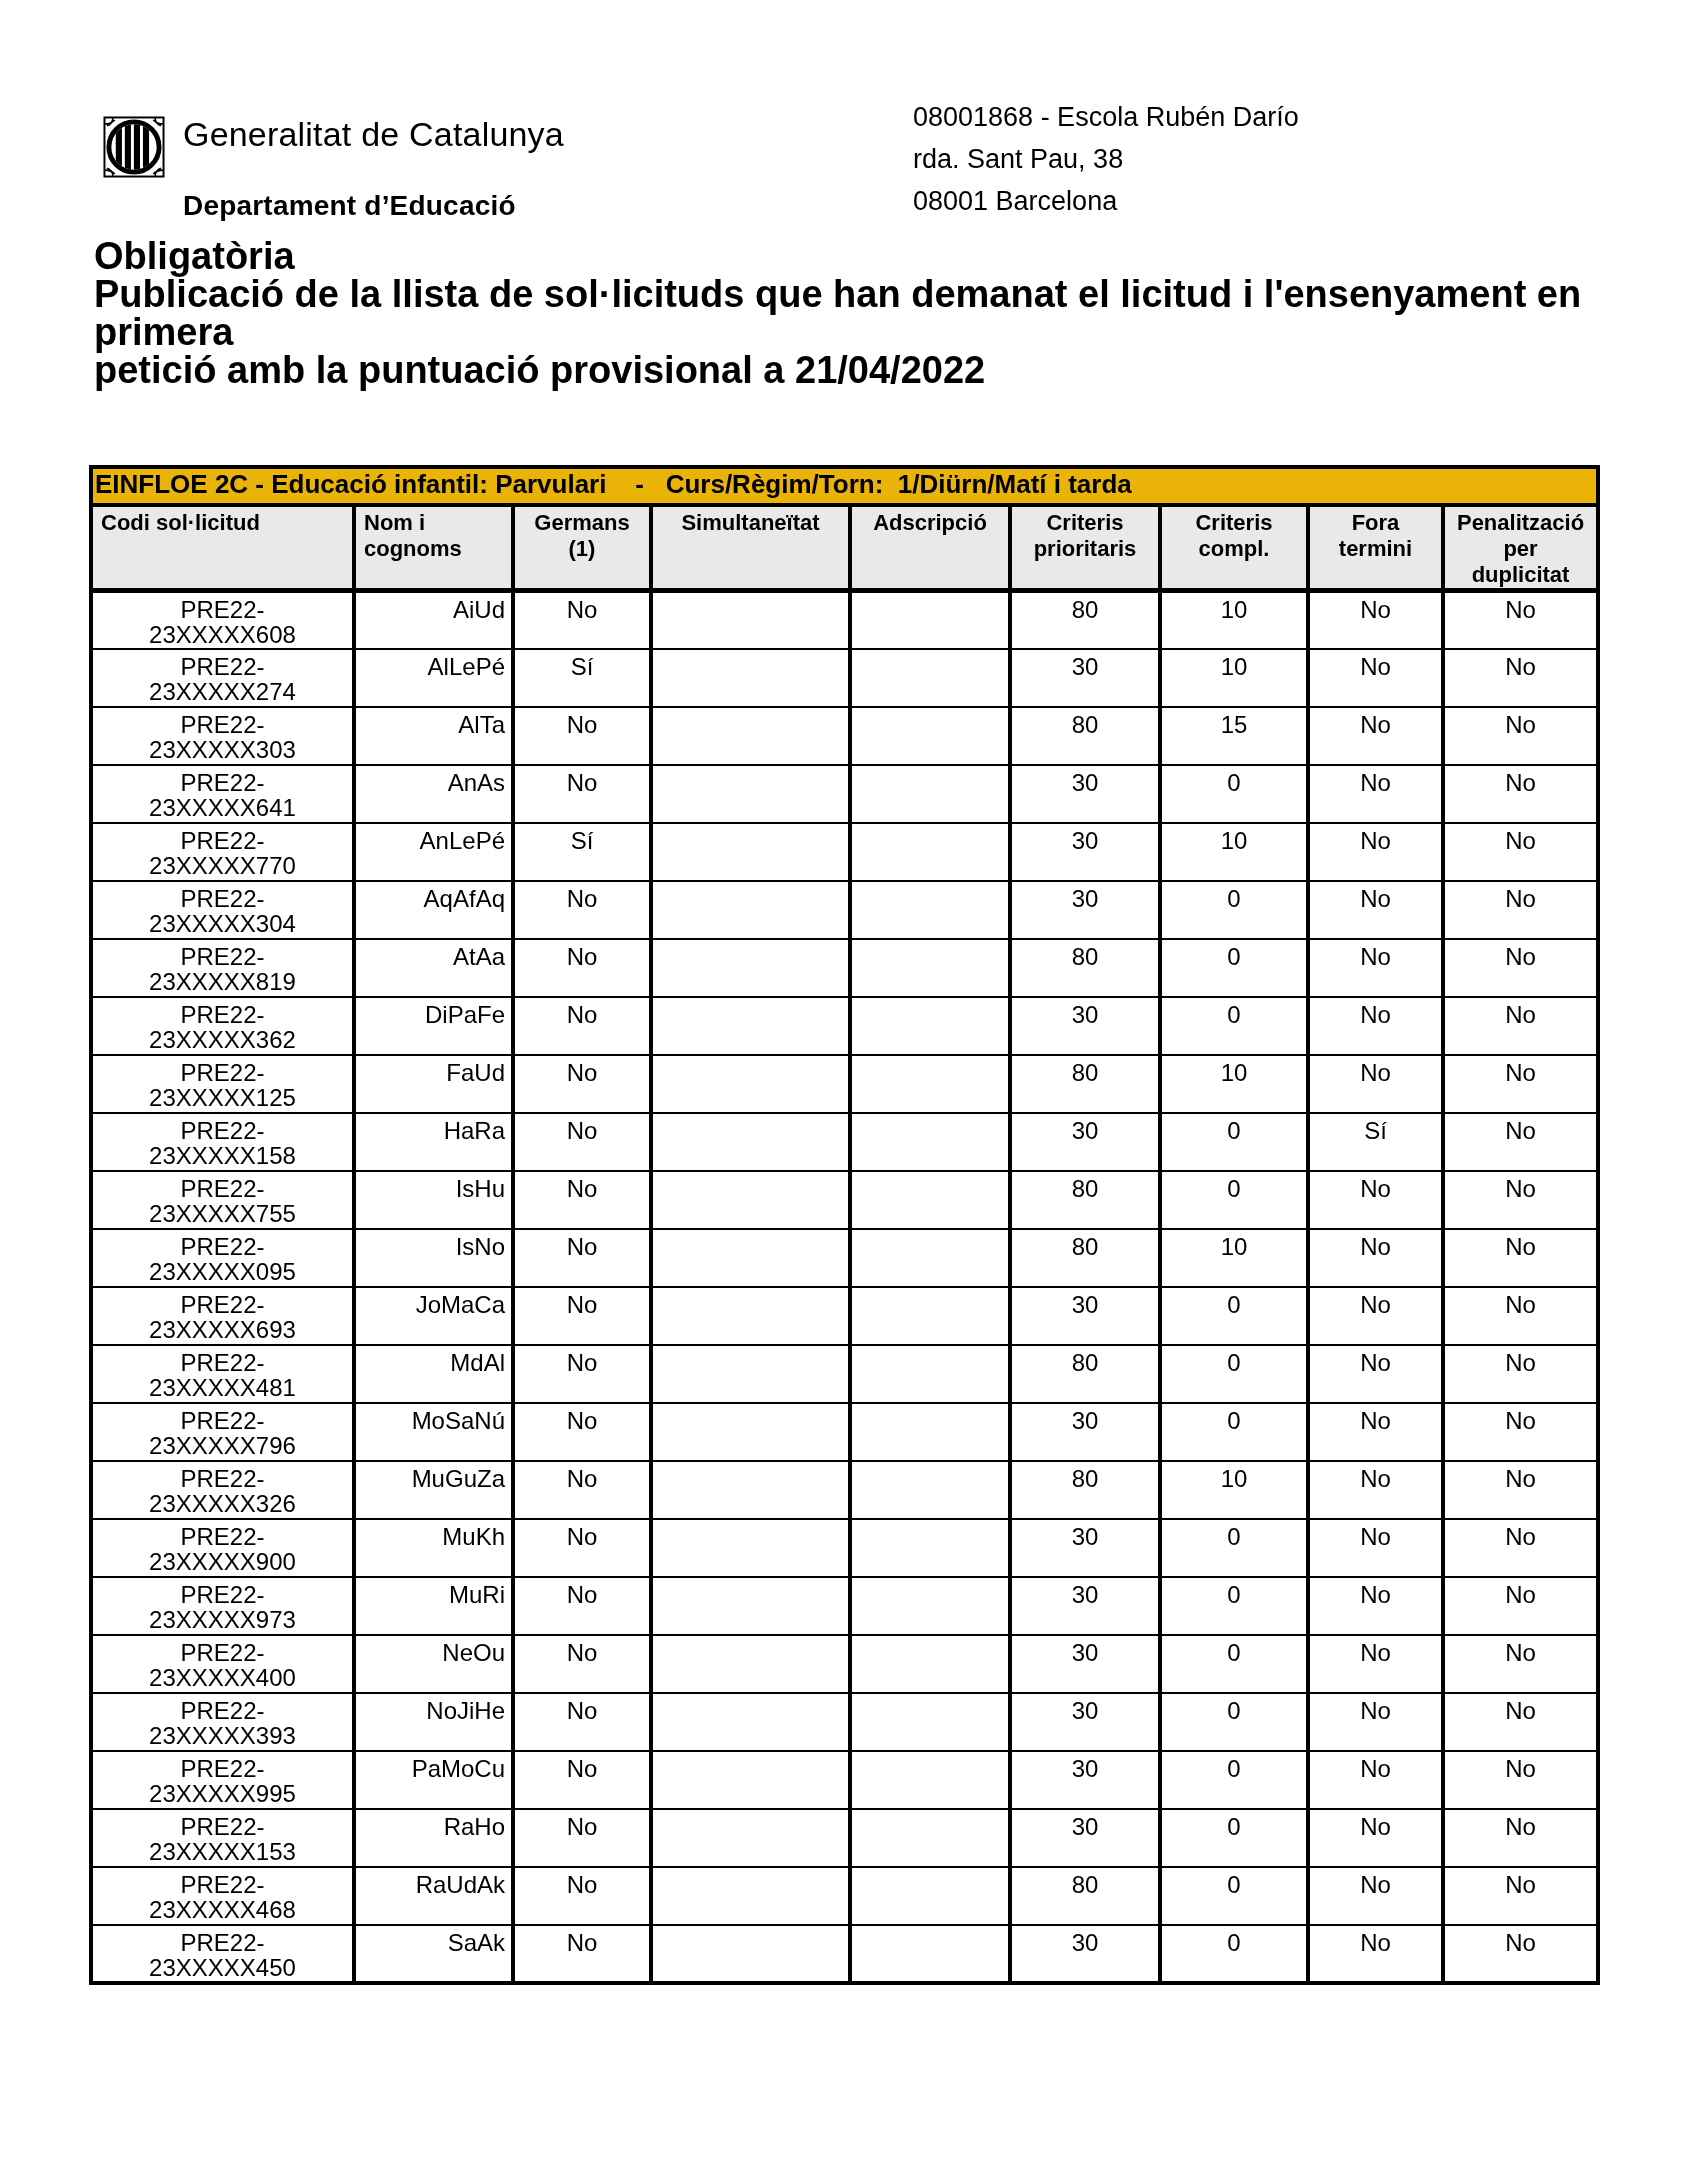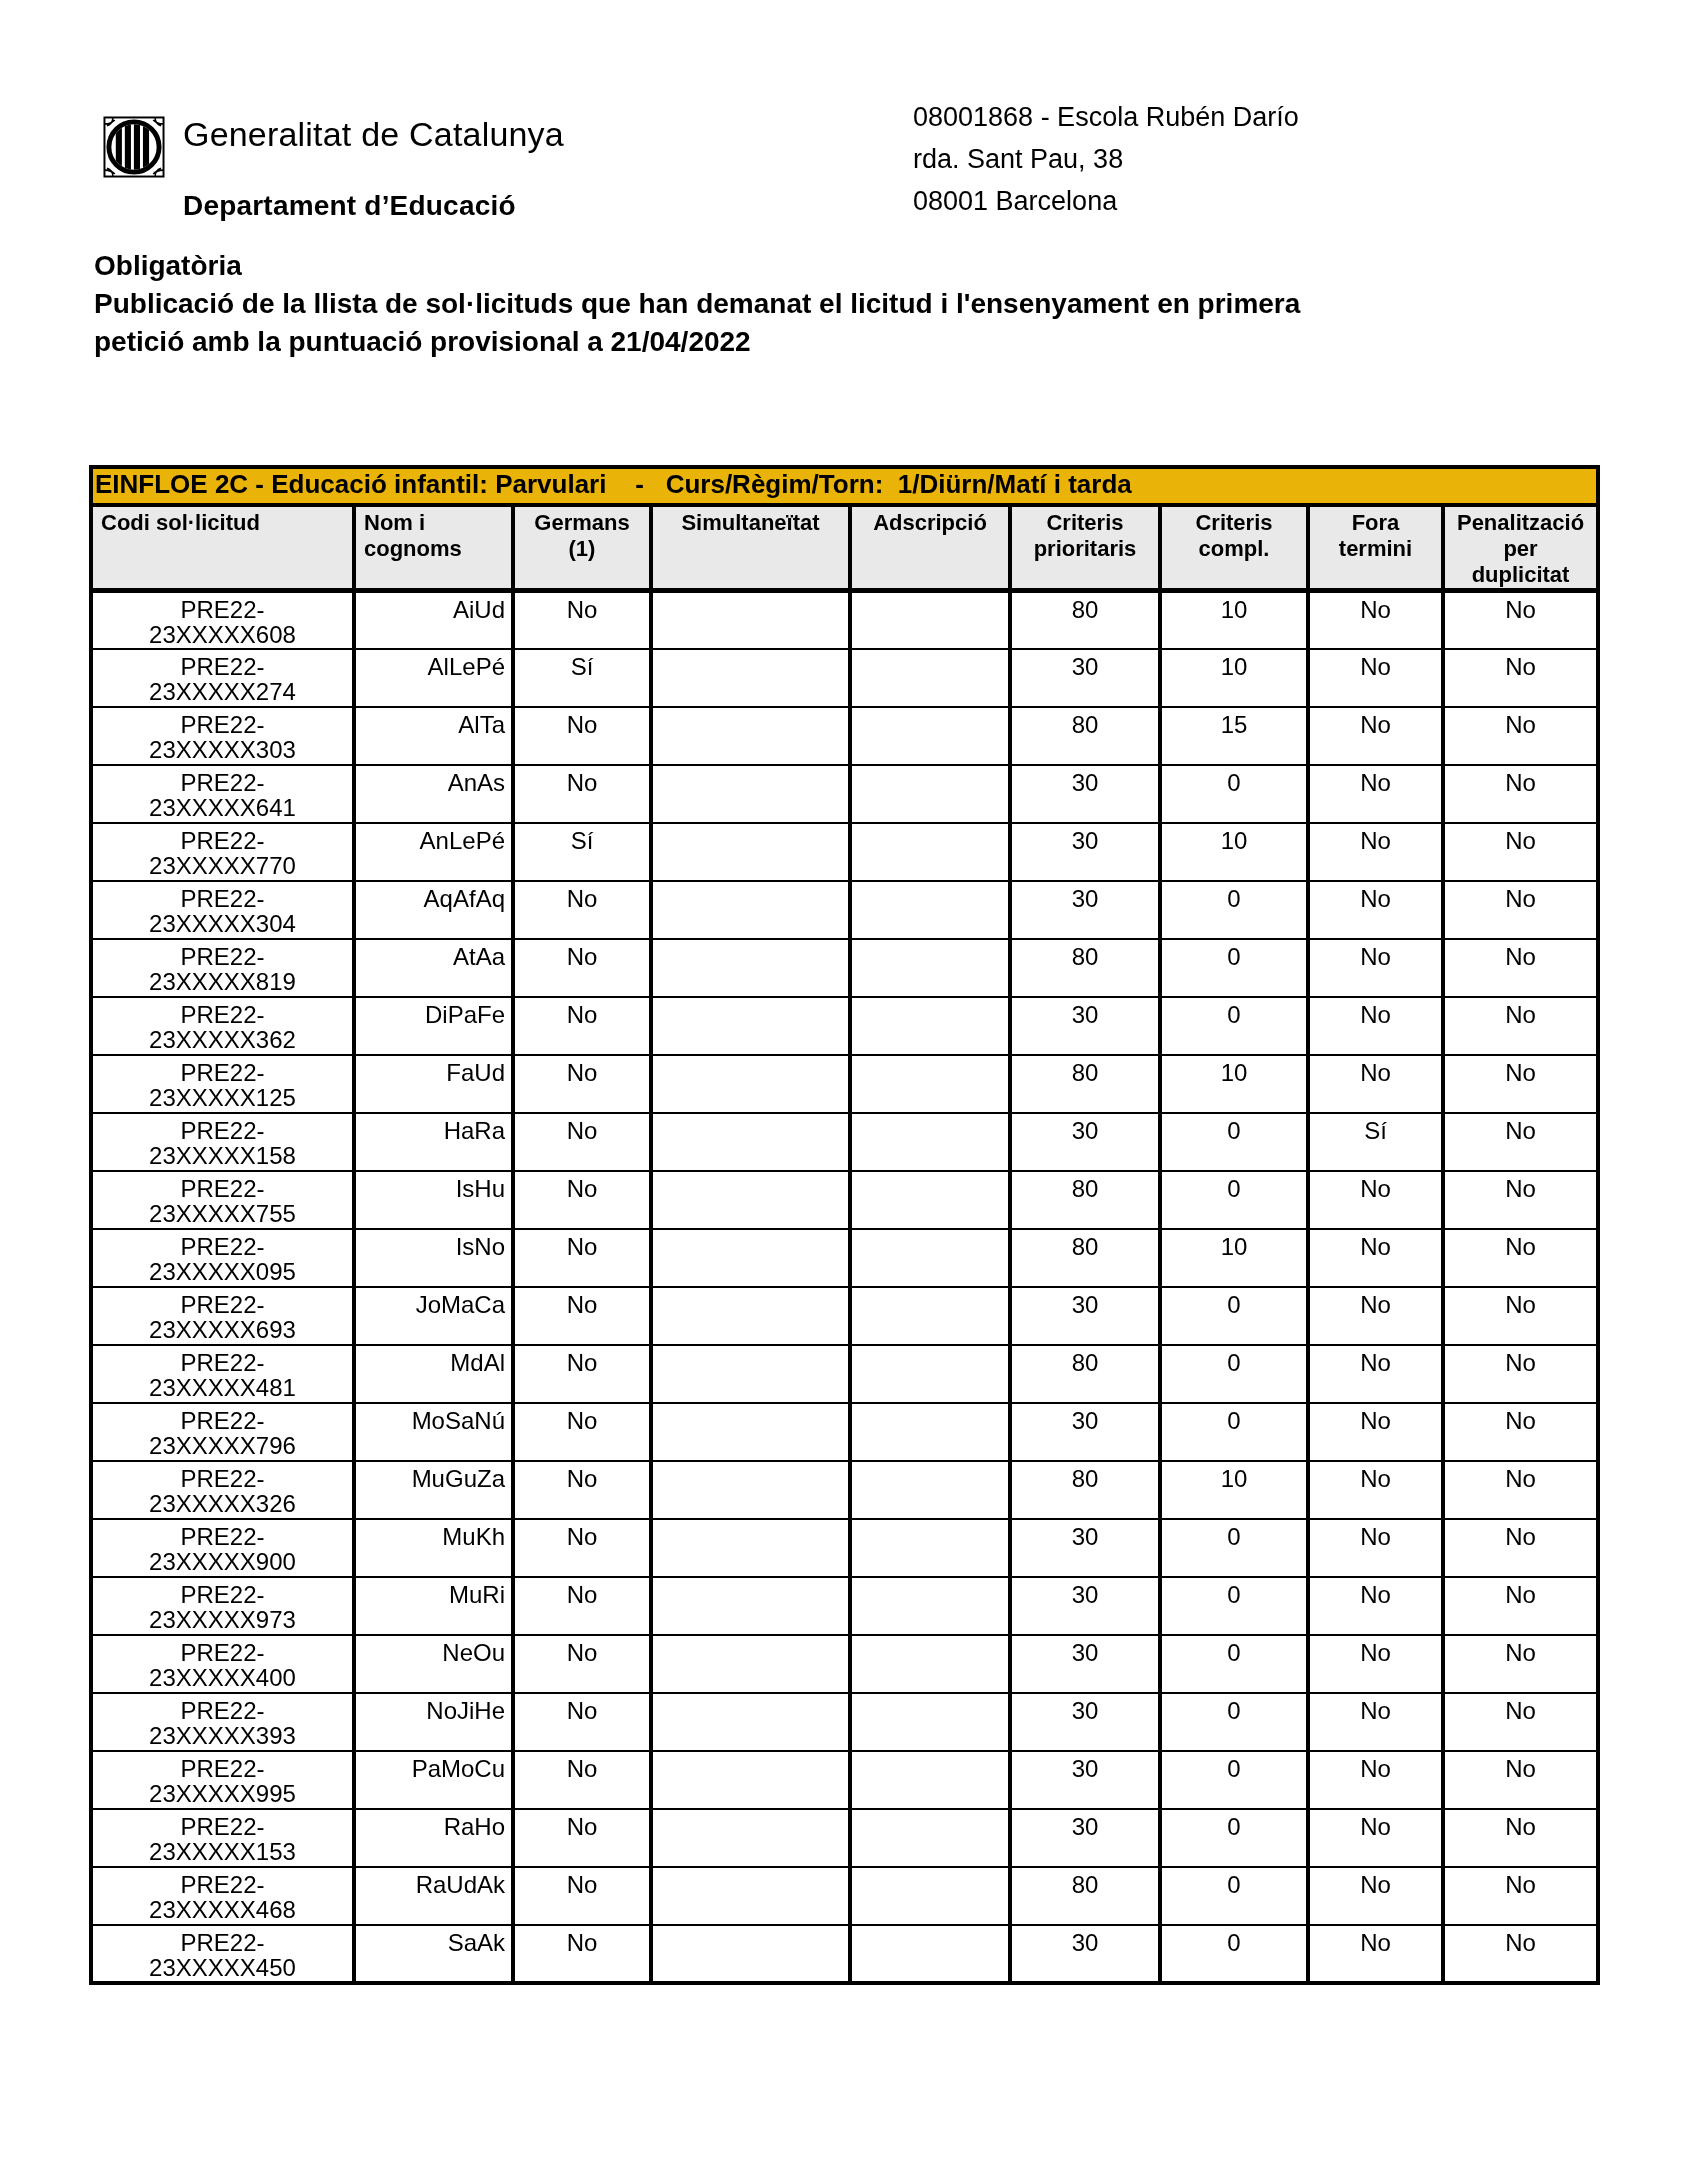--- a/index.html
+++ b/index.html
@@ -9,21 +9,21 @@
     font-family:"Liberation Sans","DejaVu Sans",sans-serif;
     -webkit-font-smoothing:antialiased;
   }
   
   .logo{position:absolute;left:103px;top:116px;width:62px;height:62px;}
   .brand{position:absolute;left:183px;top:121px;line-height:27px;}
   .brand .l1{font-size:34px;letter-spacing:0.2px;}
   .brand .l2{font-size:28px;font-weight:bold;letter-spacing:0.2px;margin-top:44px;}
   .centre-info{position:absolute;left:913px;top:96px;font-size:27px;line-height:42px;}
   
-  .heading{position:absolute;left:94px;top:247px;font-size:28px;font-weight:bold;line-height:38px;}
+  .heading{position:absolute;left:94px;top:237px;font-size:38px;font-weight:bold;line-height:38px;}
   
   .tbl-wrap{position:absolute;left:89px;top:465px;width:1508px;}
   table{border-collapse:collapse;table-layout:fixed;width:1508px;}
   th,td{box-sizing:border-box;overflow:hidden;}
   .title-cell{
     border:4px solid #000;border-bottom:3px solid #000;
     background:#eab308;height:35px;
     font-size:26px;font-weight:bold;text-align:left;
     white-space:pre;padding:0 2px 3px 2px;vertical-align:middle;
   }

